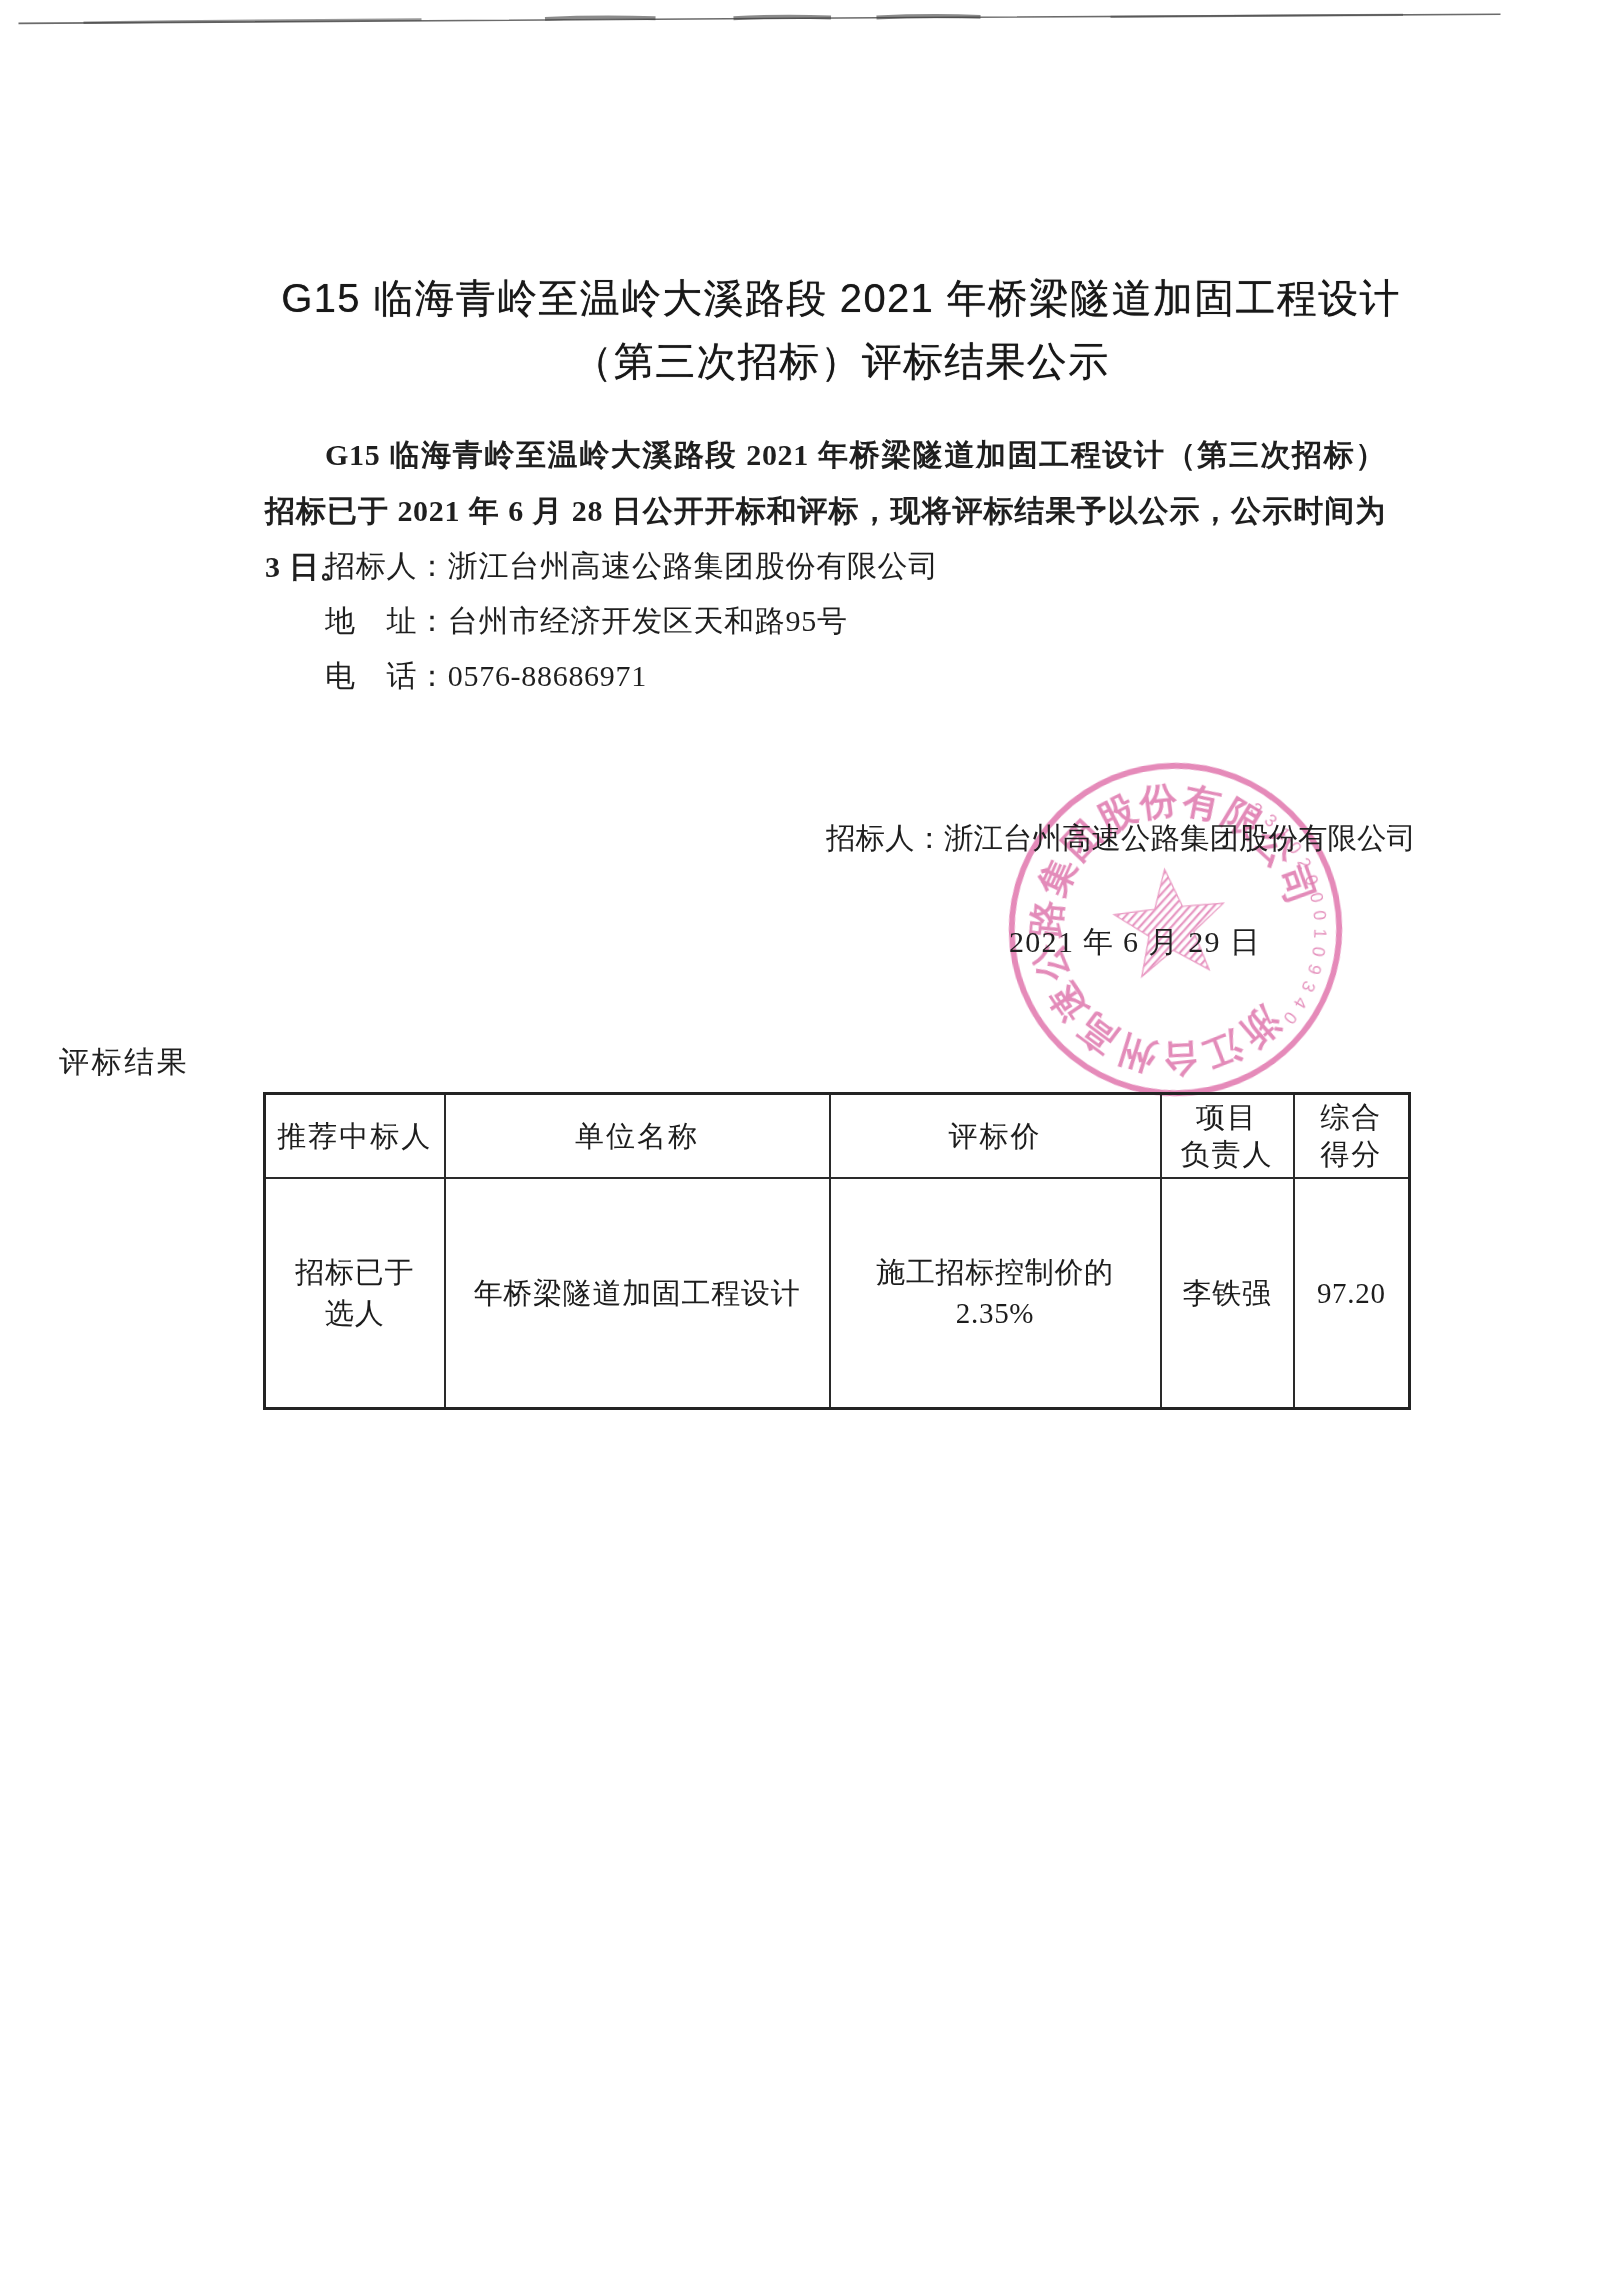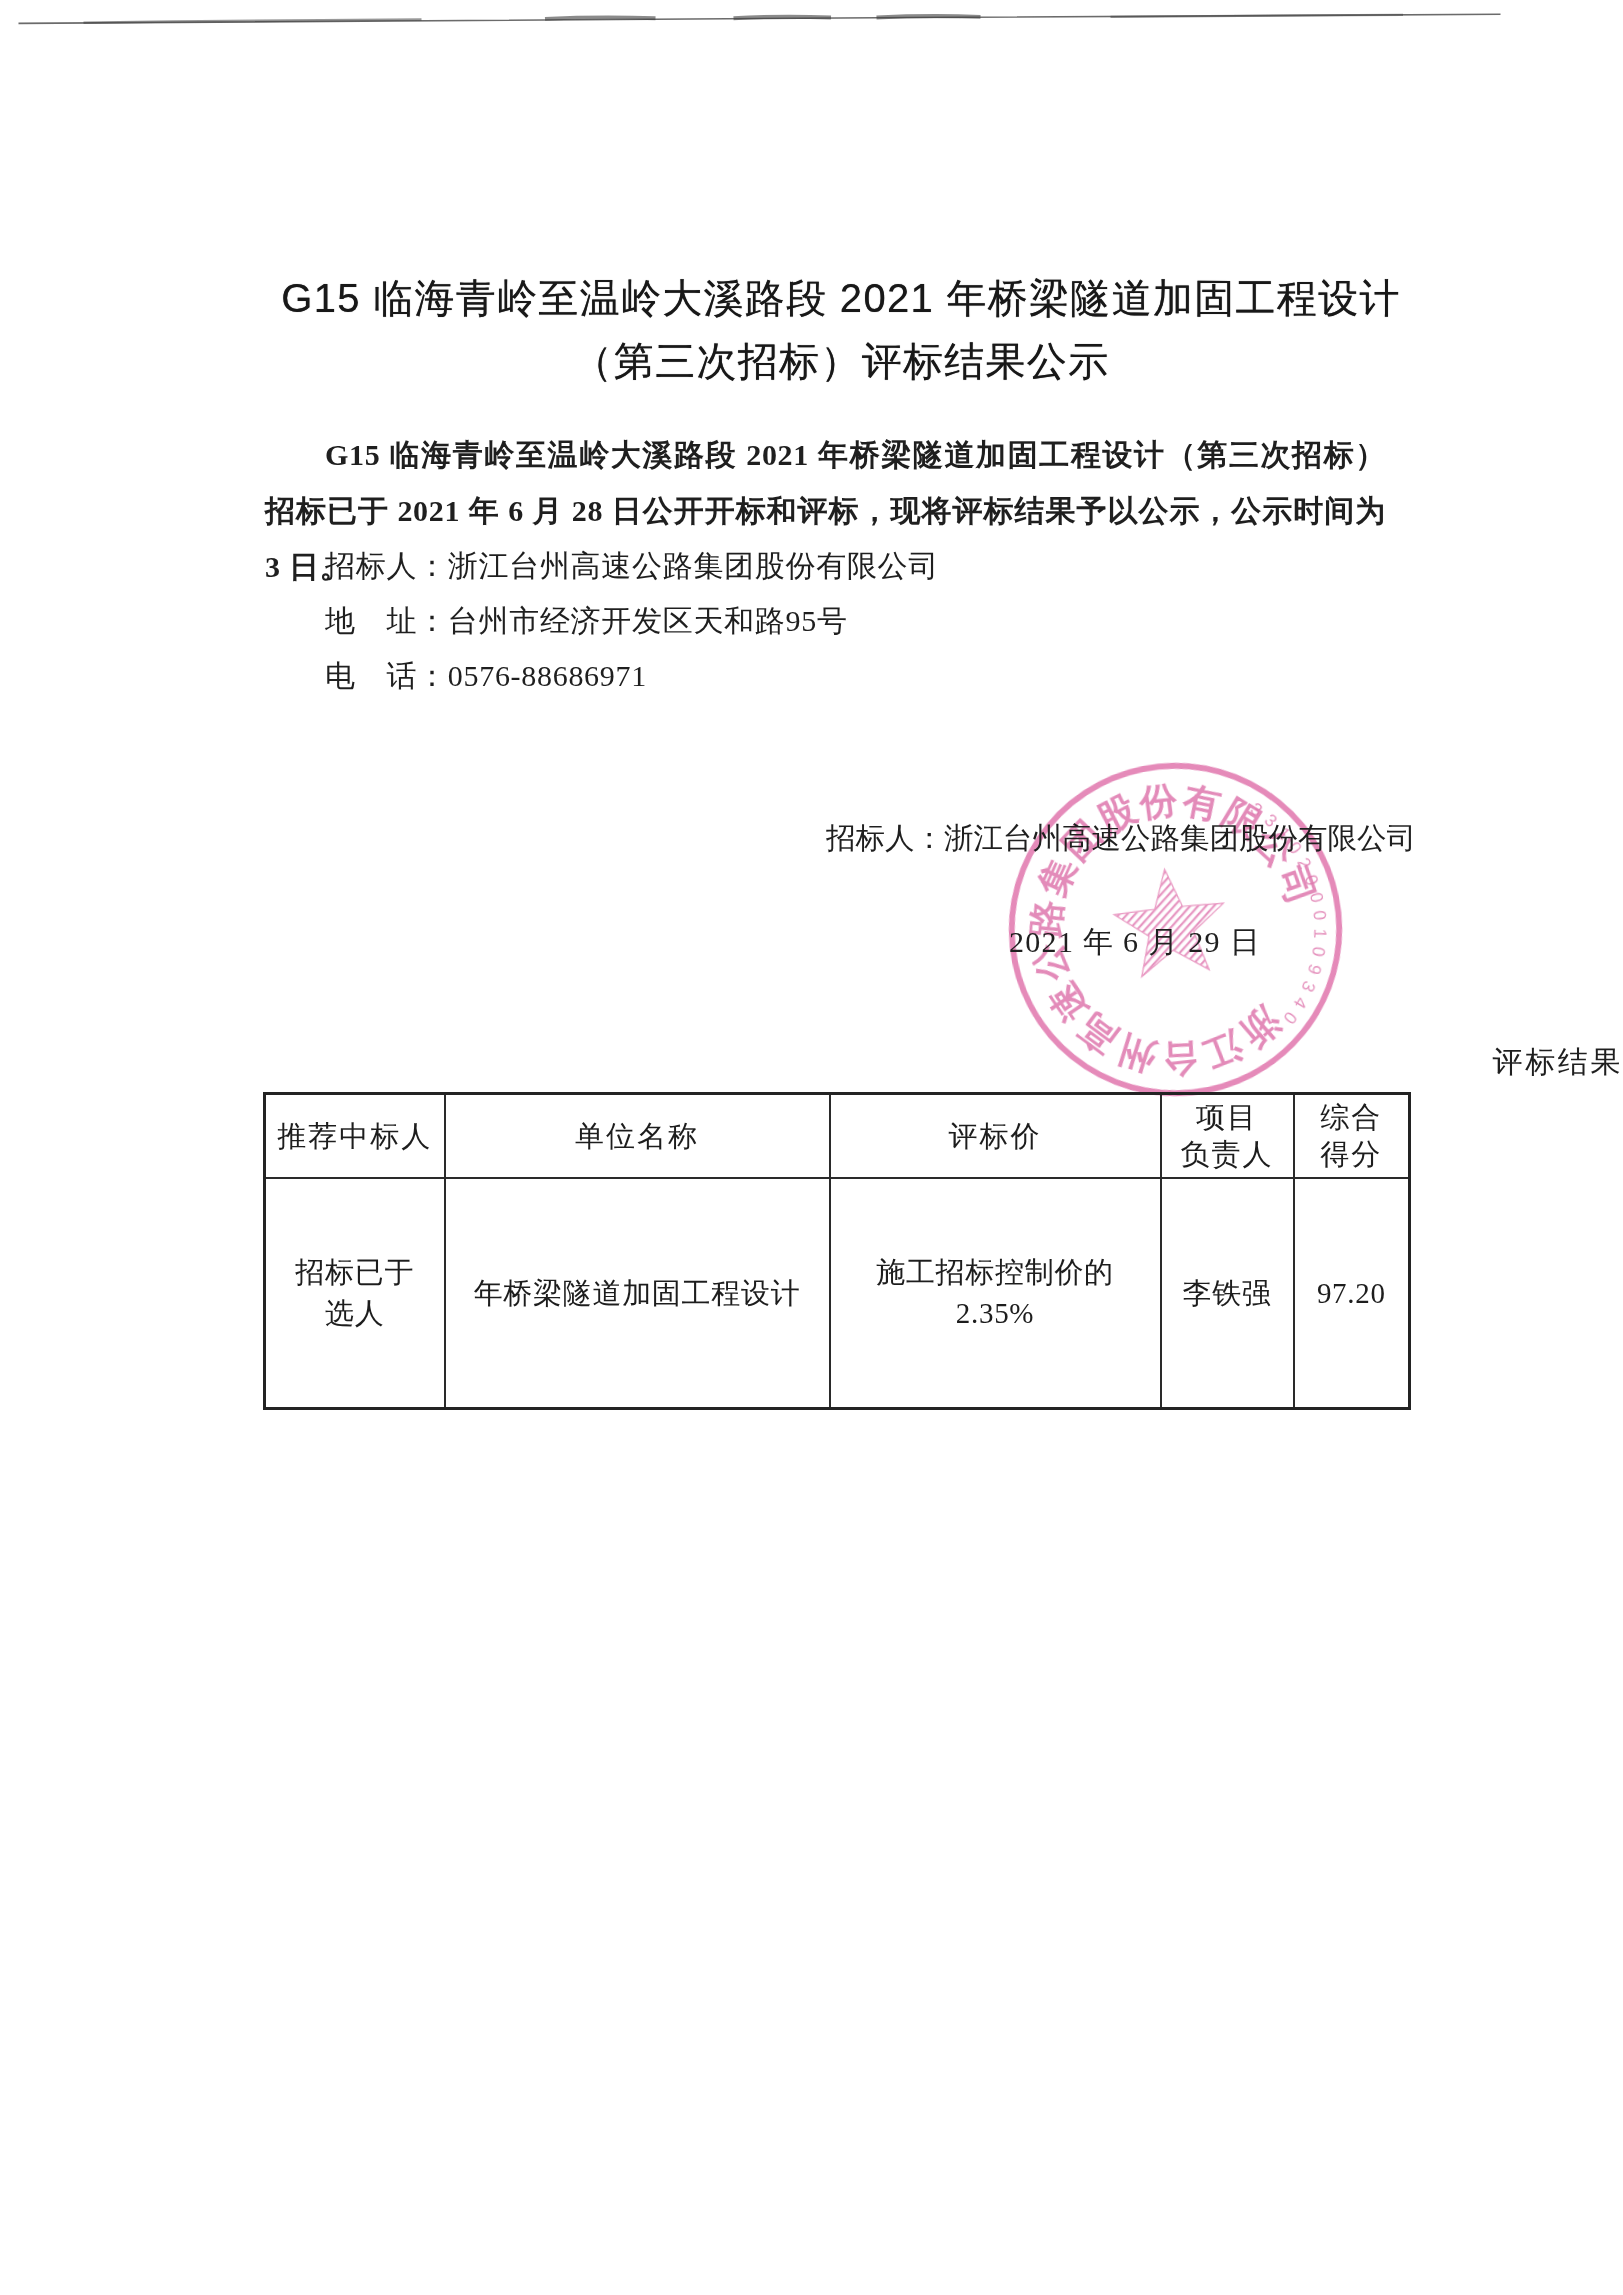--- a/index.html
+++ b/index.html
@@ -34,21 +34,21 @@
     position:absolute;top:819px;left:826px;
     font-size:29.5px;letter-spacing:0px;white-space:nowrap;
   }
   .date-line{
     position:absolute;top:922px;left:1009px;
     font-size:30px;letter-spacing:1.3px;white-space:nowrap;
   }
   .stamp-wrap{position:absolute;left:979px;top:733px;width:393px;height:393px;opacity:.85;}
   .table-caption{
     position:absolute;top:1042px;left:59px;width:1564px;
-    text-align:right;font-size:30px;letter-spacing:2.6px;
+    text-align:left;font-size:30px;letter-spacing:2.6px;
   }
   table.etable{
     position:absolute;top:1092px;left:263px;
     width:1144px;border-collapse:collapse;table-layout:fixed;
     font-size:29px;color:#1d1d1d;
     border:3.3px solid #232323;
   }
   table.etable td{
     border:2px solid #2a2a2a;
     text-align:center;vertical-align:middle;

